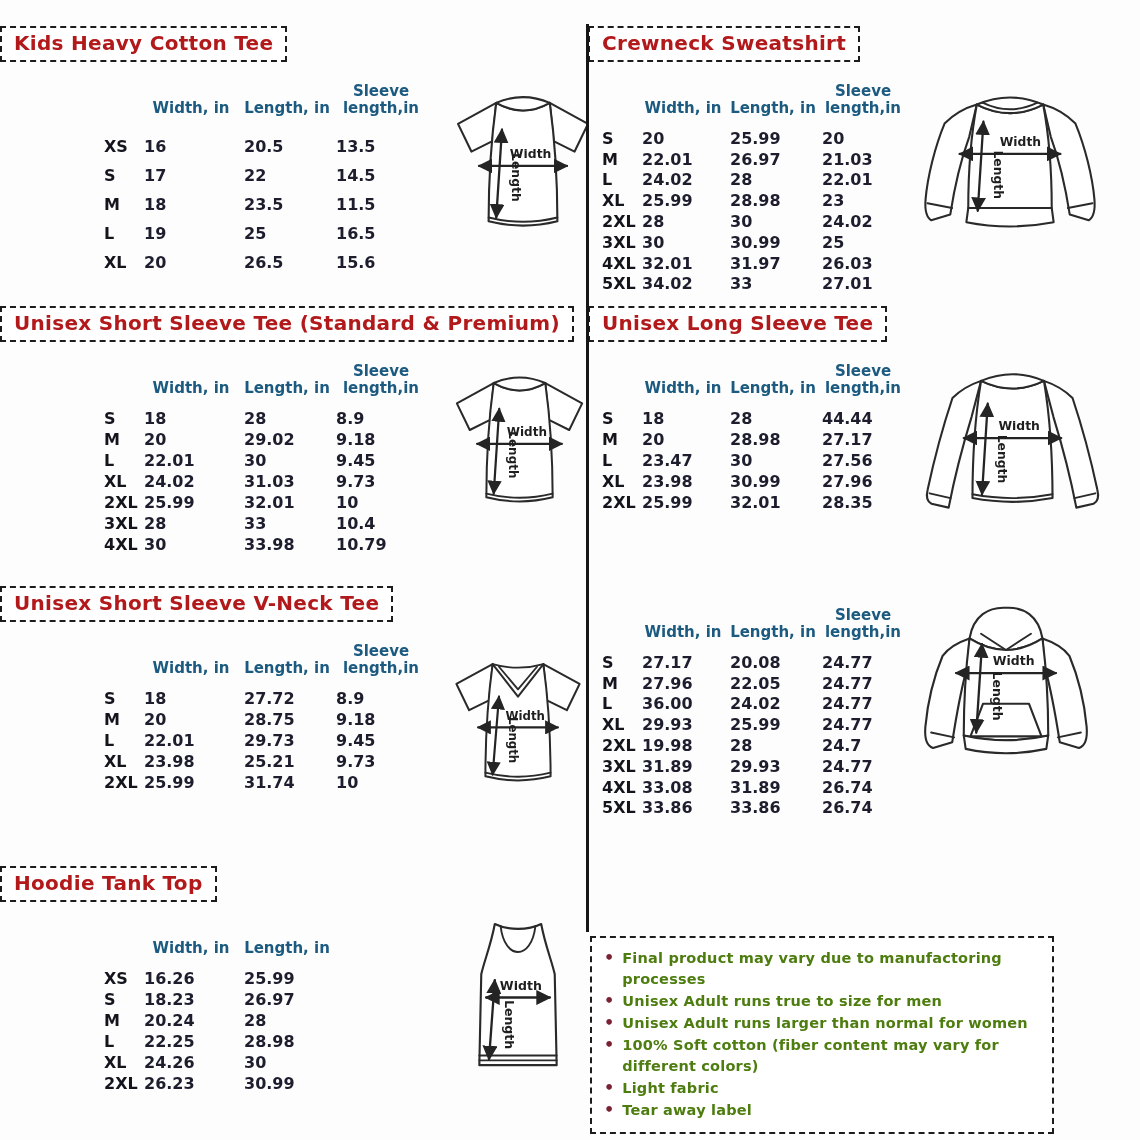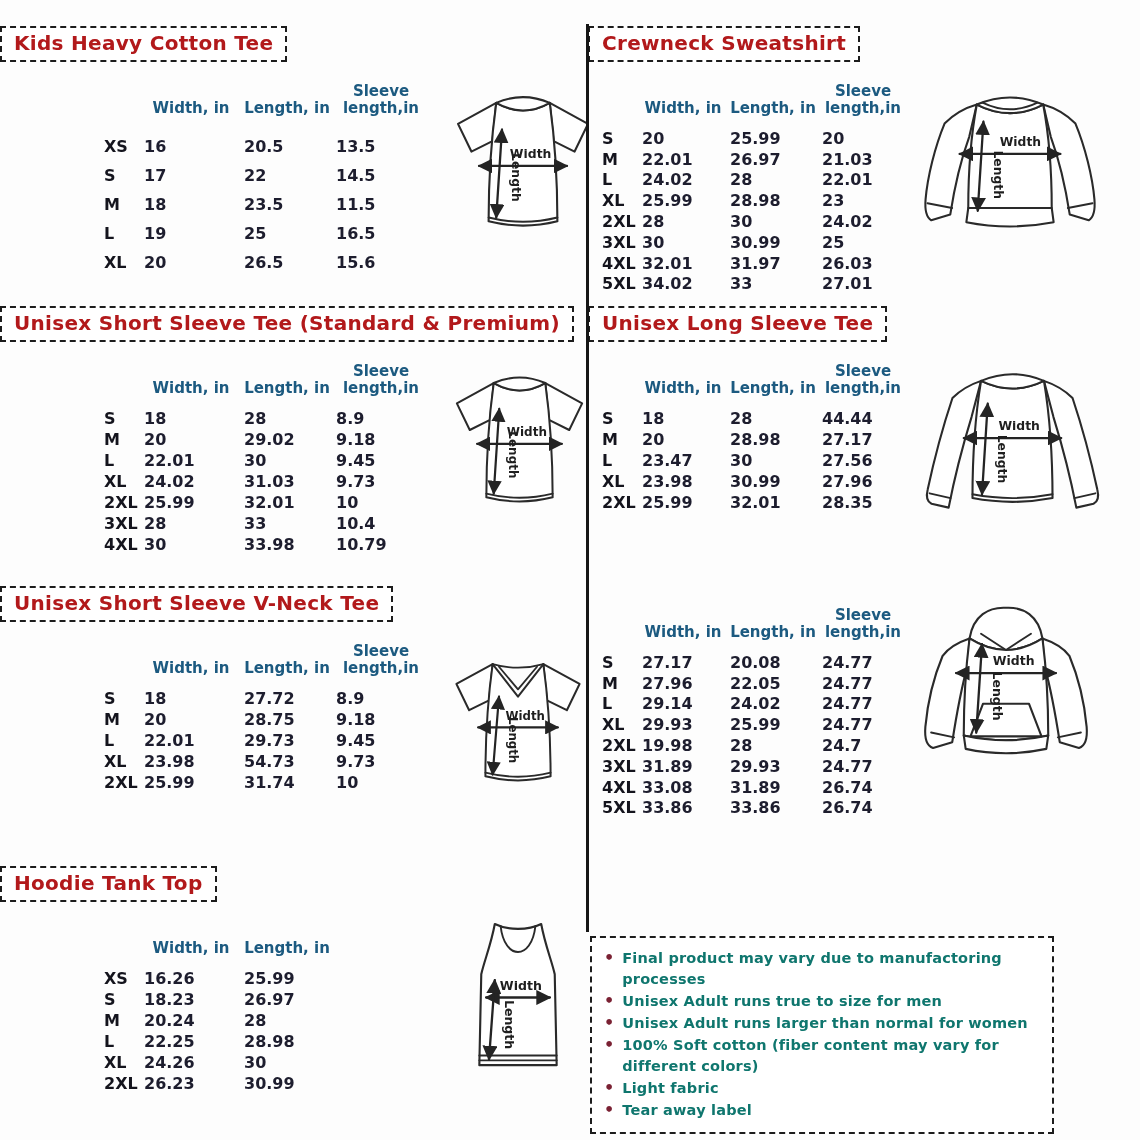--- a/index.html
+++ b/index.html
@@ -56,21 +56,21 @@
   .g-arrow   { fill:none; stroke:#242424; stroke-width:2.4; stroke-linecap:round; }
   .g-label   { font-family:"DejaVu Sans", sans-serif; font-size:13px; font-weight:700; fill:#1f1f1f; }
 
   .notes-panel { padding-top:76px; }
   .notes-box {
     margin-left:2px; width:464px; border:2px dashed #1c1c1c; background:#ffffff;
     padding:9px 12px 11px;
   }
   .note { display:flex; align-items:baseline; line-height:21px; }
   .note-bullet { color:#7a2133; font-weight:700; font-size:16px; margin-right:8px; }
-  .note-text { font-weight:700; font-size:14.5px; color:#0f766e; letter-spacing:0.2px; }
+  .note-text { font-weight:700; font-size:14.5px; color:#4d7c0f; letter-spacing:0.2px; }
 </style>
 </head>
 <body>
 
 <svg width="0" height="0" style="position:absolute" aria-hidden="true">
   <defs>
     <marker id="arr" viewBox="0 0 10 10" refX="9" refY="5" markerWidth="6.5" markerHeight="6.5" orient="auto-start-reverse">
       <path d="M0,0 L10,5 L0,10 Z" fill="#242424"></path>
     </marker>
   </defs>
@@ -256,21 +256,21 @@
                 <div class="trow">
                   <span class="size">L</span>
                   <span class="val">22.01</span>
                   <span class="val">29.73</span>
                   <span class="val">9.45</span>
                 </div>
 
                 <div class="trow">
                   <span class="size">XL</span>
                   <span class="val">23.98</span>
-                  <span class="val">54.73</span>
+                  <span class="val">25.21</span>
                   <span class="val">9.73</span>
                 </div>
 
                 <div class="trow">
                   <span class="size">2XL</span>
                   <span class="val">25.99</span>
                   <span class="val">31.74</span>
                   <span class="val">10</span>
                 </div>
               </div>
@@ -543,21 +543,21 @@
 
                 <div class="trow">
                   <span class="size">M</span>
                   <span class="val">27.96</span>
                   <span class="val">22.05</span>
                   <span class="val">24.77</span>
                 </div>
 
                 <div class="trow">
                   <span class="size">L</span>
-                  <span class="val">29.14</span>
+                  <span class="val">36.00</span>
                   <span class="val">24.02</span>
                   <span class="val">24.77</span>
                 </div>
 
                 <div class="trow">
                   <span class="size">XL</span>
                   <span class="val">29.93</span>
                   <span class="val">25.99</span>
                   <span class="val">24.77</span>
                 </div>

